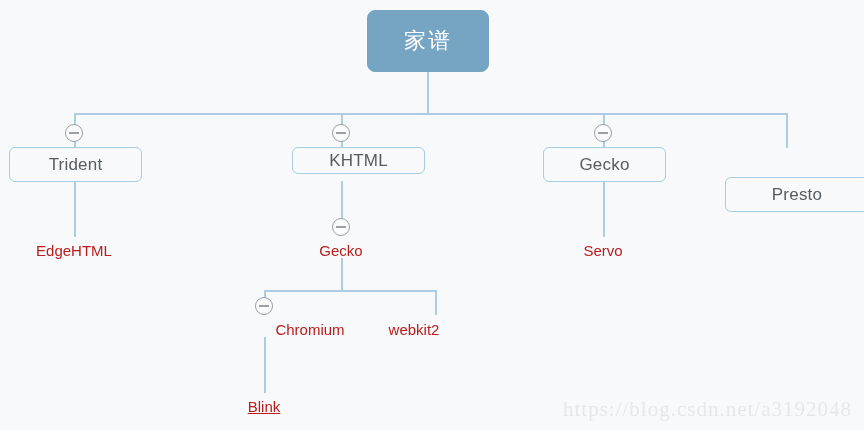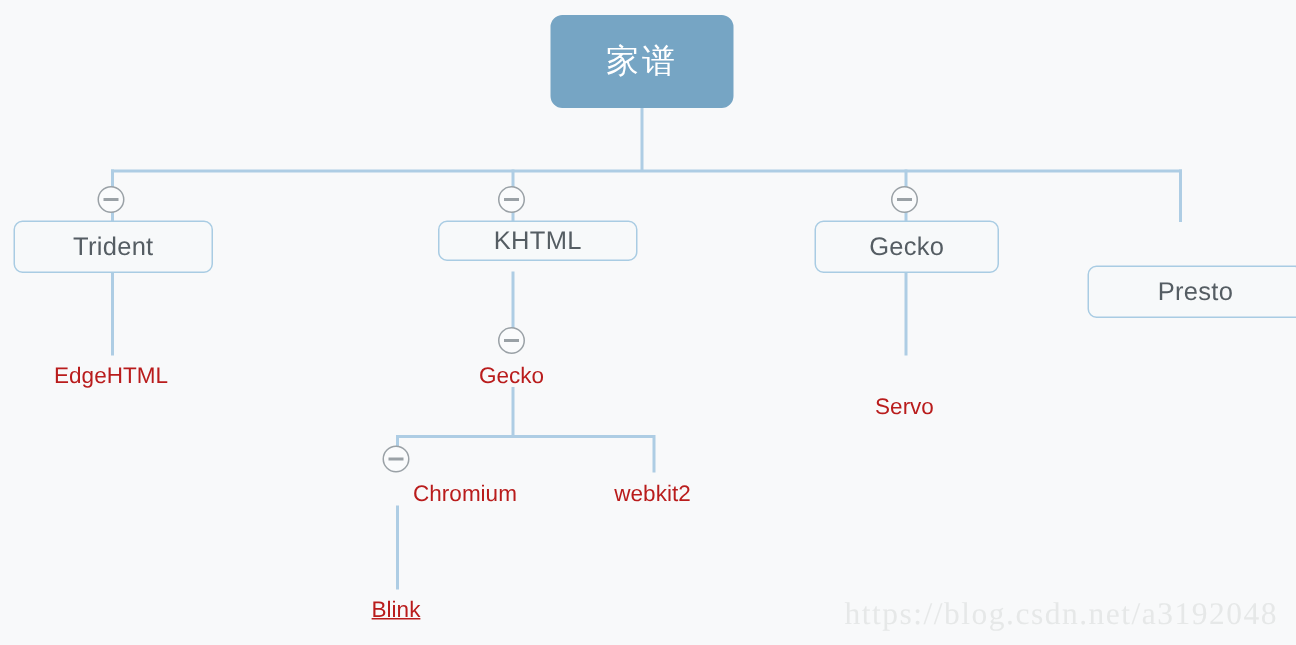--- a/index.html
+++ b/index.html
@@ -140,30 +140,30 @@
 
   <div class="node-text" style="left:74px; top:242px;">
     <span>EdgeHTML</span>
   </div>
 
   <div class="node-text" style="left:341px; top:242px;">
     <span>Gecko</span>
   </div>
   <div class="minus-icon" style="left:341px; top:227px;"></div>
 
-  <div class="node-text" style="left:603px; top:242px;margin-top:21px;">
+  <div class="node-text" style="left:603px; top:242px;">
     <span>Servo</span>
   </div>
 
   <div class="node-text" style="left:264px; top:321px;margin-left:46px;">
     <span>Chromium</span>
   </div>
   <div class="minus-icon" style="left:264px; top:306px;"></div>
 
-  <div class="node-text" style="left:435px; top:321px;">
+  <div class="node-text" style="left:414px; top:321px;">
     <span>webkit2</span>
   </div>
 
   <div class="node-text" style="left:264px; top:398px;text-decoration:underline;">
     <span>Blink</span>
   </div>
 
   <div id="watermark">https://blog.csdn.net/a3192048</div>
 
 </div>

